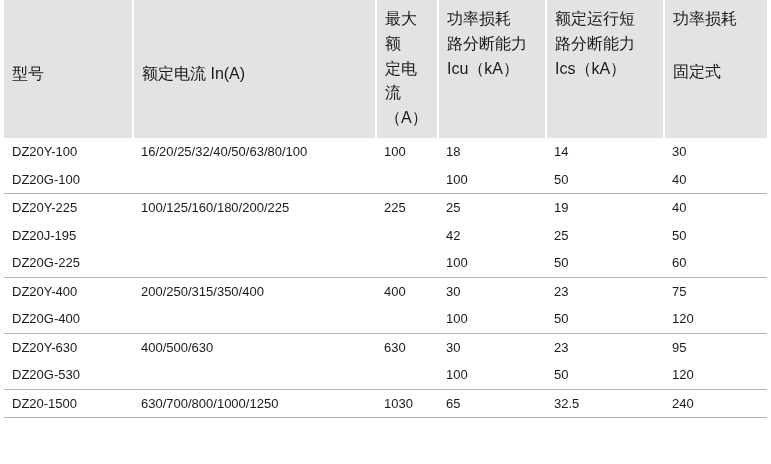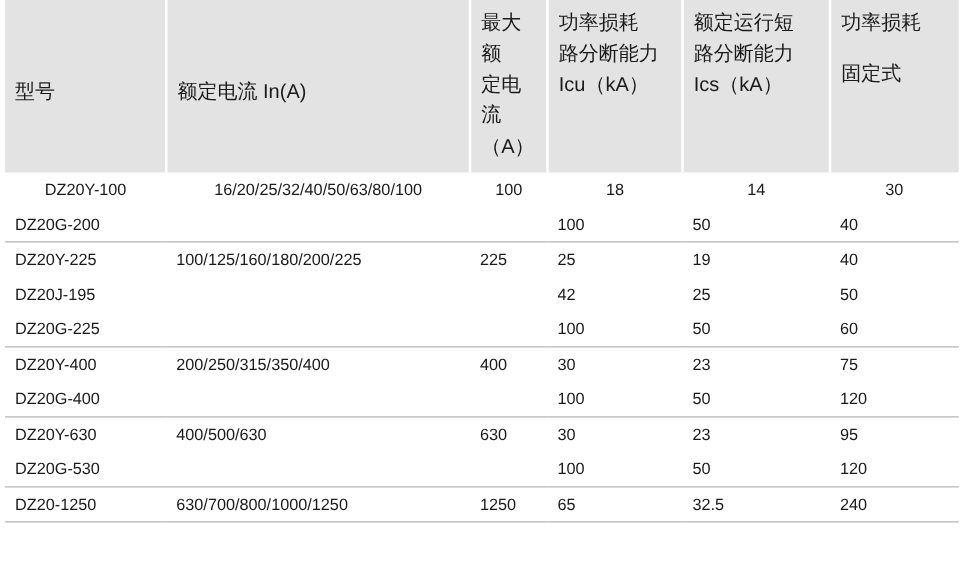--- a/index.html
+++ b/index.html
@@ -59,38 +59,37 @@
   thead th.mid { vertical-align: top; }
   th.model-head {
     vertical-align: middle;
     padding-top: 18px;
   }
   th.power-head {
     vertical-align: top;
   }
   th.power-head .sub {
     display: block;
-    margin-top: 16px;
+    margin-top: 28px;
   }
 
   tbody td {
     padding: 5px 8px 5px 8px;
     vertical-align: top;
     line-height: 1.35;
     font-size: 13px;
     border: 0;
     height: 21px;
     box-sizing: border-box;
   }
   tbody tr.group-start td {
     border-top: 1px solid #b5b5b5;
   }
   tbody tr.first-row td {
     border-top: 0;
-    text-align: center;
   }
   tbody tr.last-row td {
     border-bottom: 1px solid #b5b5b5;
   }
   td.cur-col, td.max-col, td.icu-col, td.ics-col, td.pw-col {
     color: #1a1a1a;
   }
   td.max-col { text-align: left; }
 </style>
 </head>
@@ -139,21 +138,21 @@
 
       <tr class="group-start first-row">
         <td>DZ20Y-100</td>
         <td class="cur-col">16/20/25/32/40/50/63/80/100</td>
         <td class="max-col">100</td>
         <td class="icu-col">18</td>
         <td class="ics-col">14</td>
         <td class="pw-col">30</td>
       </tr>
       <tr>
-        <td>DZ20G-200</td>
+        <td>DZ20G-100</td>
         <td class="cur-col"></td>
         <td class="max-col"></td>
         <td class="icu-col">100</td>
         <td class="ics-col">50</td>
         <td class="pw-col">40</td>
       </tr>
 
       <tr class="group-start">
         <td>DZ20Y-225</td>
         <td class="cur-col">100/125/160/180/200/225</td>
@@ -207,22 +206,22 @@
       <tr>
         <td>DZ20G-530</td>
         <td class="cur-col"></td>
         <td class="max-col"></td>
         <td class="icu-col">100</td>
         <td class="ics-col">50</td>
         <td class="pw-col">120</td>
       </tr>
 
       <tr class="group-start last-row">
-        <td>DZ20-1250</td>
+        <td>DZ20-1500</td>
         <td class="cur-col">630/700/800/1000/1250</td>
-        <td class="max-col">1250</td>
+        <td class="max-col">1030</td>
         <td class="icu-col">65</td>
         <td class="ics-col">32.5</td>
         <td class="pw-col">240</td>
       </tr>
     </tbody>
   </table>
 </div>
 
 </body></html>

